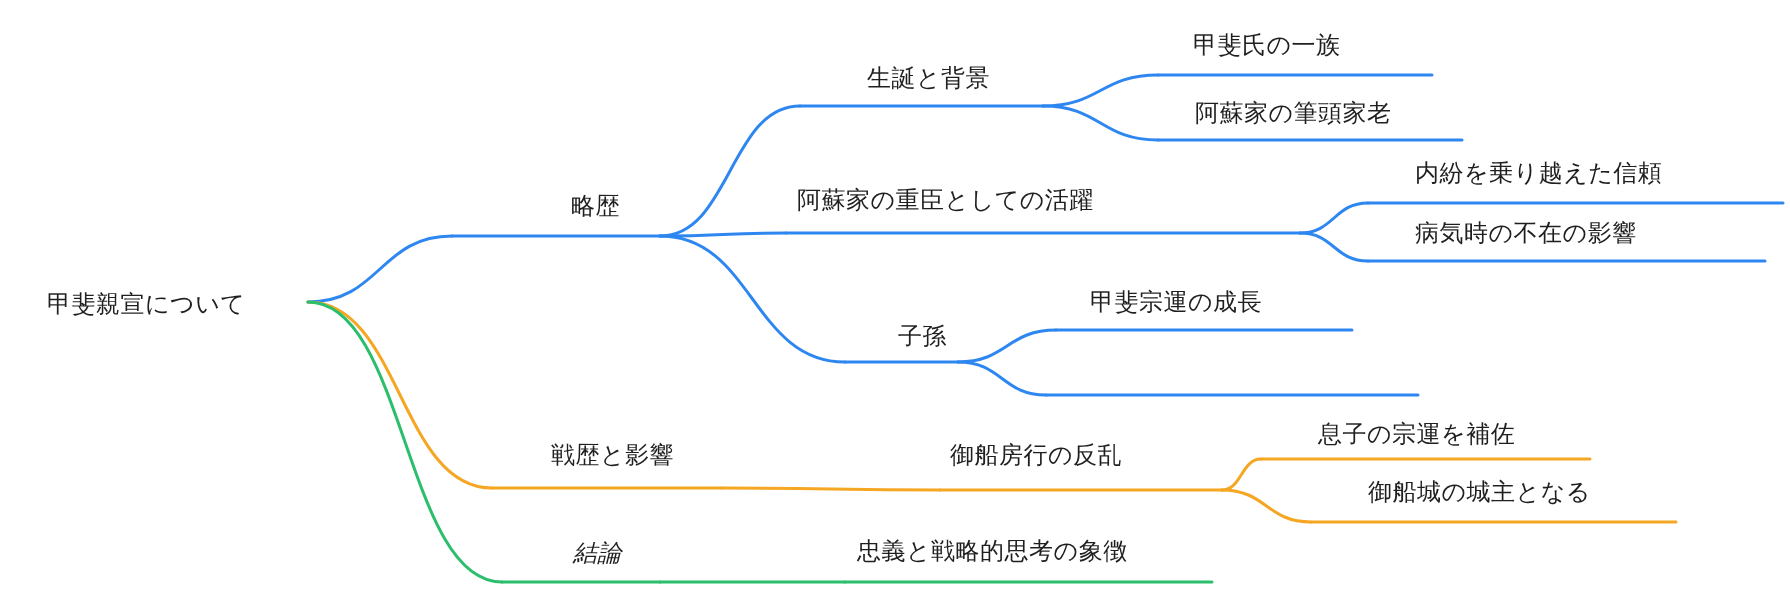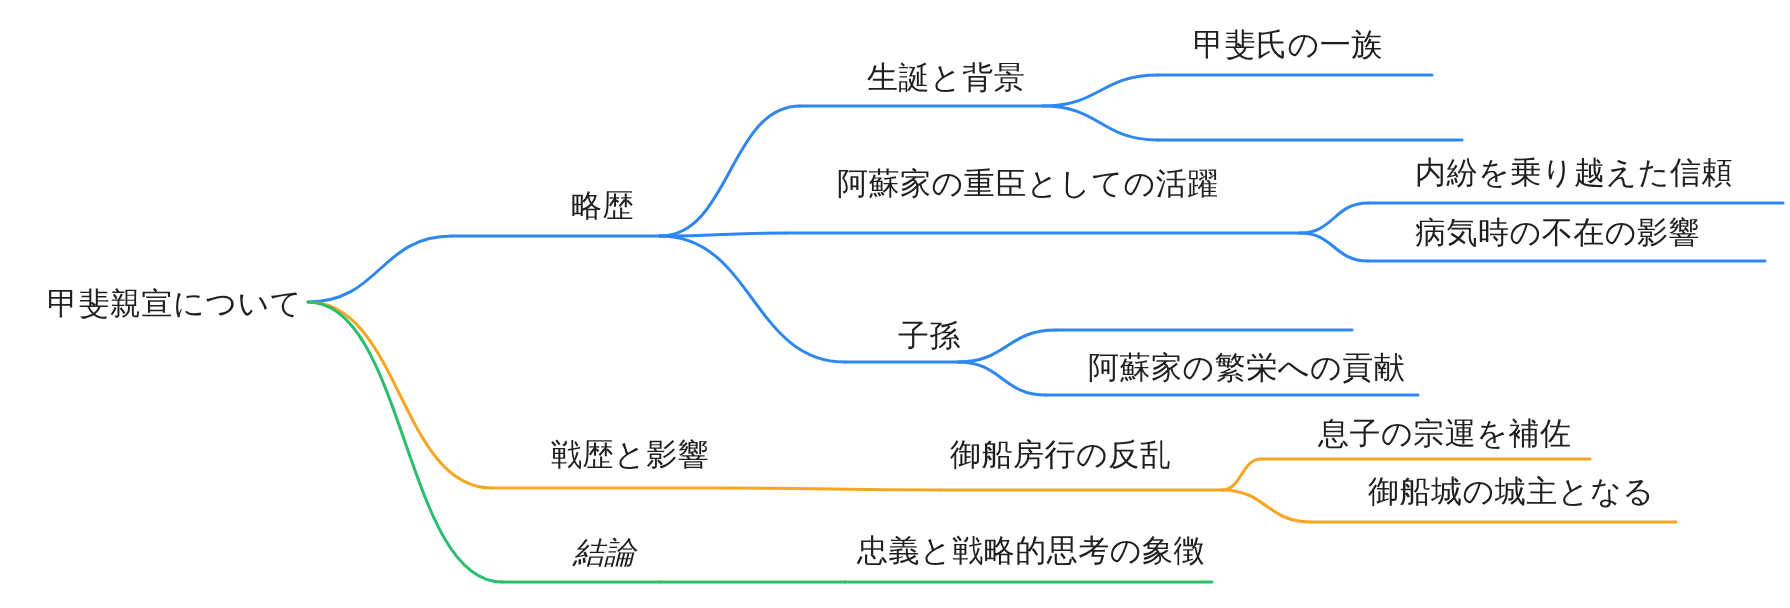--- a/index.html
+++ b/index.html
@@ -18,21 +18,21 @@
   }
   .mindmap-canvas svg {
     position: absolute;
     left: 0;
     top: 0;
     width: 1790px;
     height: 608px;
   }
   .node-label {
     position: absolute;
-    font-size: 31px;
+    font-size: 24px;
     line-height: 36px;
     letter-spacing: 0.5px;
     white-space: nowrap;
     color: inherit;
     cursor: default;
   }
 </style>
 </head>
 <body>
 
@@ -68,24 +68,25 @@
       <path d="M 1311 522 L 1676 522" stroke="#F5A623" stroke-width="3" stroke-linecap="round" fill="none"></path>
       <path d="M 308 302 C 405 302, 405 582, 502 582" stroke="#2BBE6C" stroke-width="3" stroke-linecap="round" fill="none"></path>
       <path d="M 502 582 L 660 582" stroke="#2BBE6C" stroke-width="3" stroke-linecap="round" fill="none"></path>
       <path d="M 660 582 C 752.5 582, 752.5 582, 845 582" stroke="#2BBE6C" stroke-width="3" stroke-linecap="round" fill="none"></path>
       <path d="M 845 582 L 1212 582" stroke="#2BBE6C" stroke-width="3" stroke-linecap="round" fill="none"></path>
     </svg>
   <div class="node-label" style="left: 47px; top: 286px;">甲斐親宣について</div>
 <div class="node-label" style="left: 571px; top: 188px;">略歴</div>
     <div class="node-label" style="left: 867px; top: 60px; font-family: Liberation Serif, serif;">生誕と背景</div>
     <div class="node-label" style="left: 1193px; top: 27px;">甲斐氏の一族</div>
-    <div class="node-label" style="left: 797px; top: 166px; margin-left: 40px;">阿蘇家の重臣としての活躍</div>
+    <div class="node-label" style="left: 1195px; top: 95px;">阿蘇家の筆頭家老</div>
+    <div class="node-label" style="left: 797px; top: 182px;">阿蘇家の重臣としての活躍</div>
     <div class="node-label" style="left: 1415px; top: 155px;">内紛を乗り越えた信頼</div>
     <div class="node-label" style="left: 1415px; top: 215px;">病気時の不在の影響</div>
     <div class="node-label" style="left: 862px; top: 318px; margin-left: 36px;">子孫</div>
-    <div class="node-label" style="left: 1088px; top: 350px;">阿蘇家の繁栄への貢献</div>
+    <div class="node-label" style="left: 1090px; top: 284px;">甲斐宗運の成長</div>
     <div class="node-label" style="left: 551px; top: 437px;">戦歴と影響</div>
     <div class="node-label" style="left: 950px; top: 437px;">御船房行の反乱</div>
     <div class="node-label" style="left: 1318px; top: 416px;">息子の宗運を補佐</div>
     <div class="node-label" style="left: 1350px; top: 474px; margin-left: 18px;">御船城の城主となる</div>
     <div class="node-label" style="left: 573px; top: 535px; font-style: italic;">結論</div>
     <div class="node-label" style="left: 857px; top: 533px;">忠義と戦略的思考の象徴</div>
   </div>
 
 </body></html>

